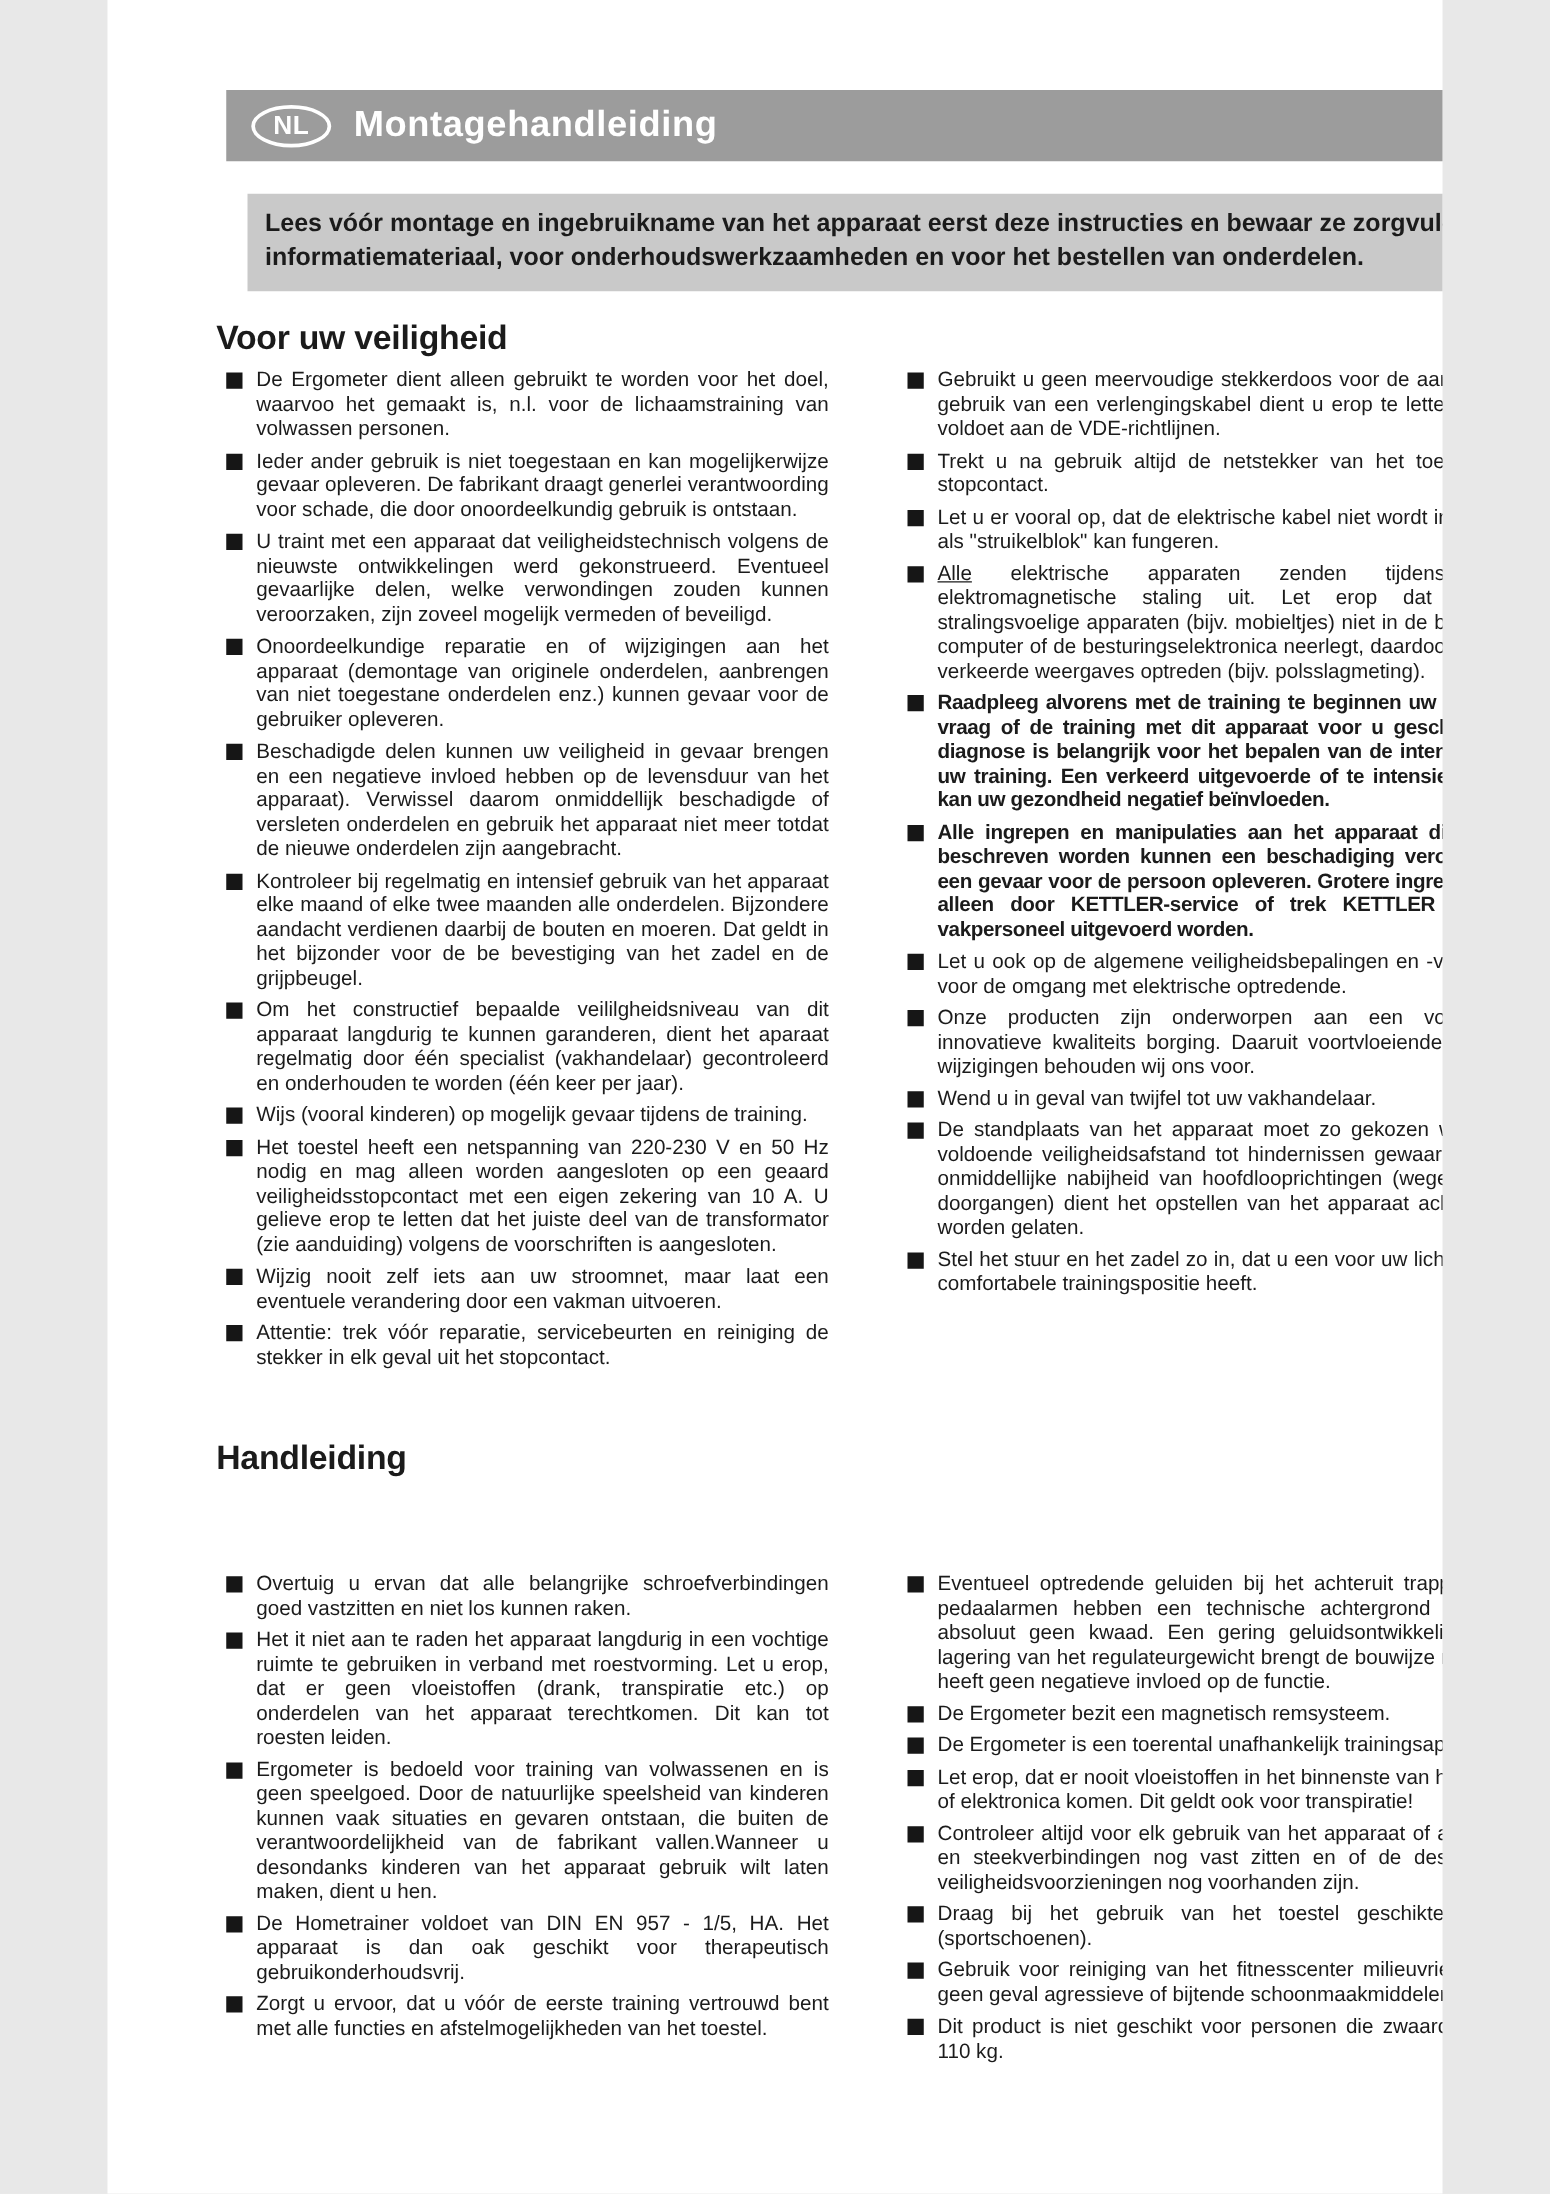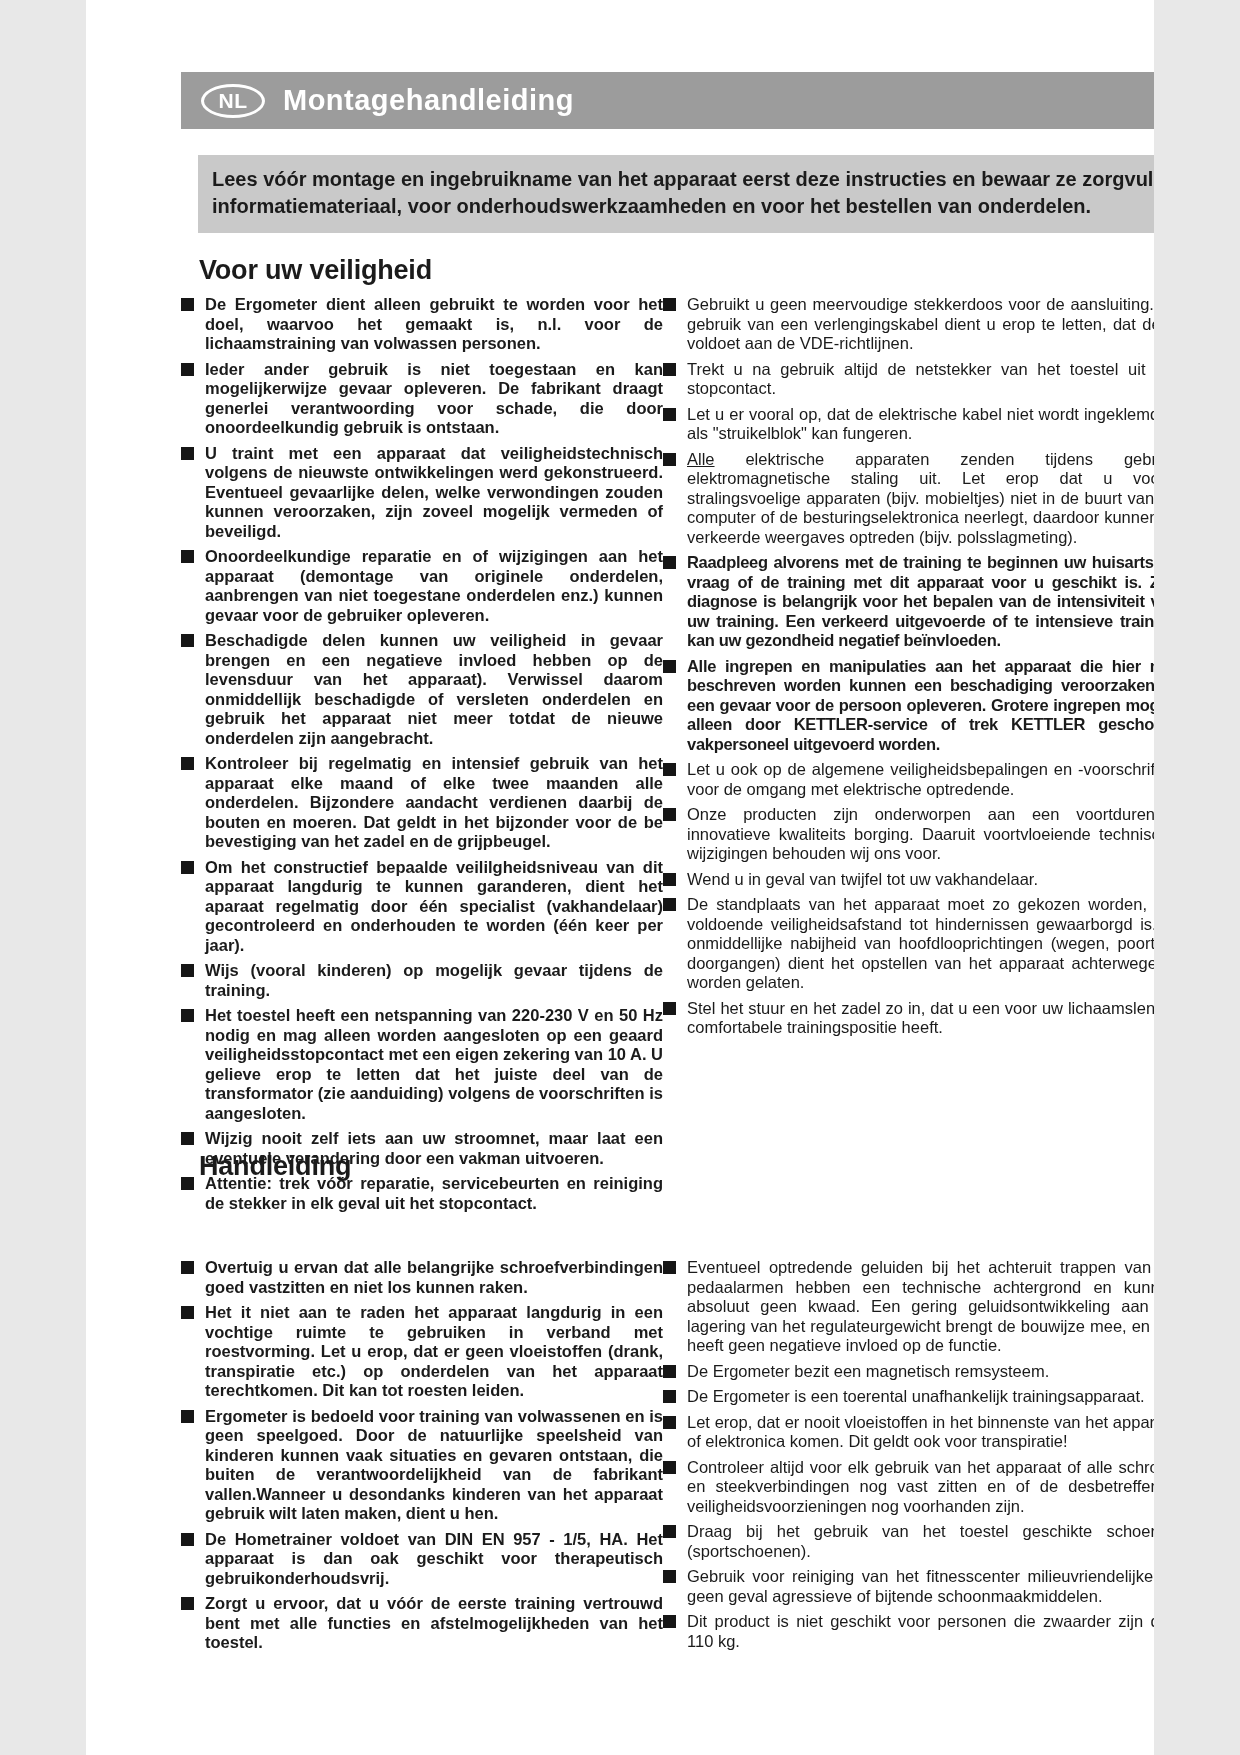--- a/index.html
+++ b/index.html
@@ -33,35 +33,35 @@
     margin-left:18px; letter-spacing:0.5px;text-align:center;
   }
   .intro-box {
     position:absolute; left:112px; top:155px;
     width:1098px; height:78px;
     background:var(--intro-box,#c9c9c9);
     padding:11px 14px 0 14px;
     font-weight:bold; font-size:20px; line-height:1.35;
   }
   .sec-heading {
-    position:absolute; left:113px;
+    position:absolute; left:87px;
     font-size:27px; font-weight:bold; line-height:1;
     letter-spacing:-0.2px;
   }
   .safety-heading { top:257px; }
   .manual-heading { top:1153px; }
   .columns {
     position:absolute; left:95px;
     width:1060px;
     display:flex;
   }
   .safety-columns { top:295px; }
   .manual-columns { top:1258px; }
   ul.col { list-style:none; }
-  ul.col.left  { width:482px; flex:0 0 auto;font-weight:bold; }
+  ul.col.left  { width:482px; margin-right:63px; flex:0 0 auto; }
   ul.col.right { width:515px; flex:0 0 auto; }
   .bullet-item {
     position:relative;
     padding-left:24px;
     margin-bottom:6px;
     font-size:16.5px; line-height:19.5px;
     text-align:justify;
   }
   .bullet-item .bullet-square {
     position:absolute; left:0; top:3px;

